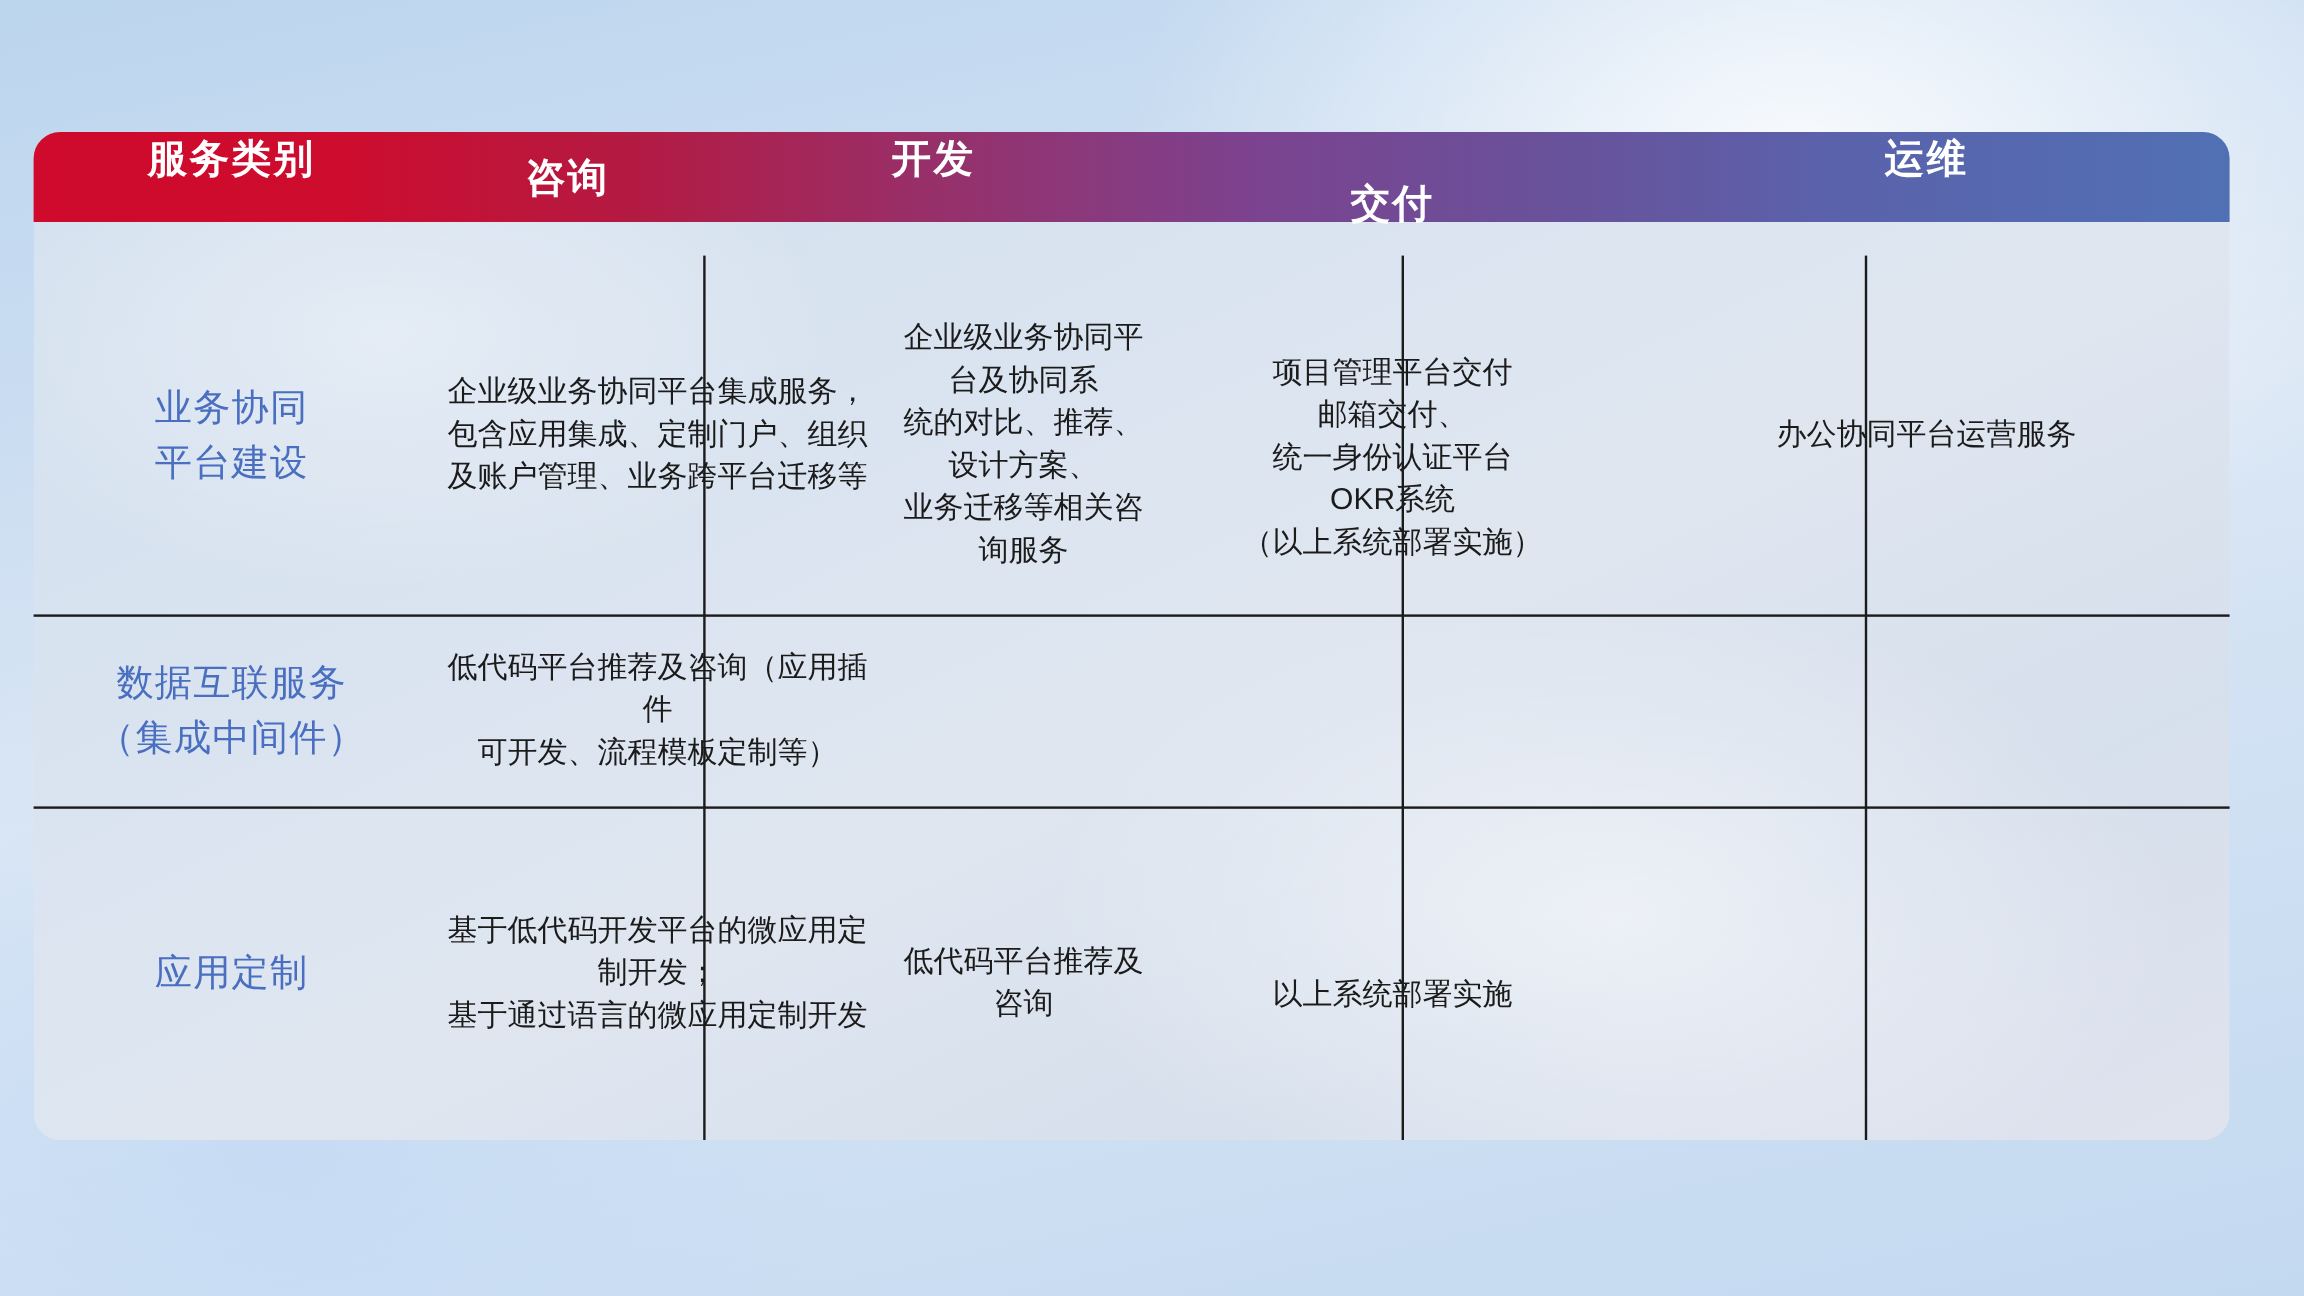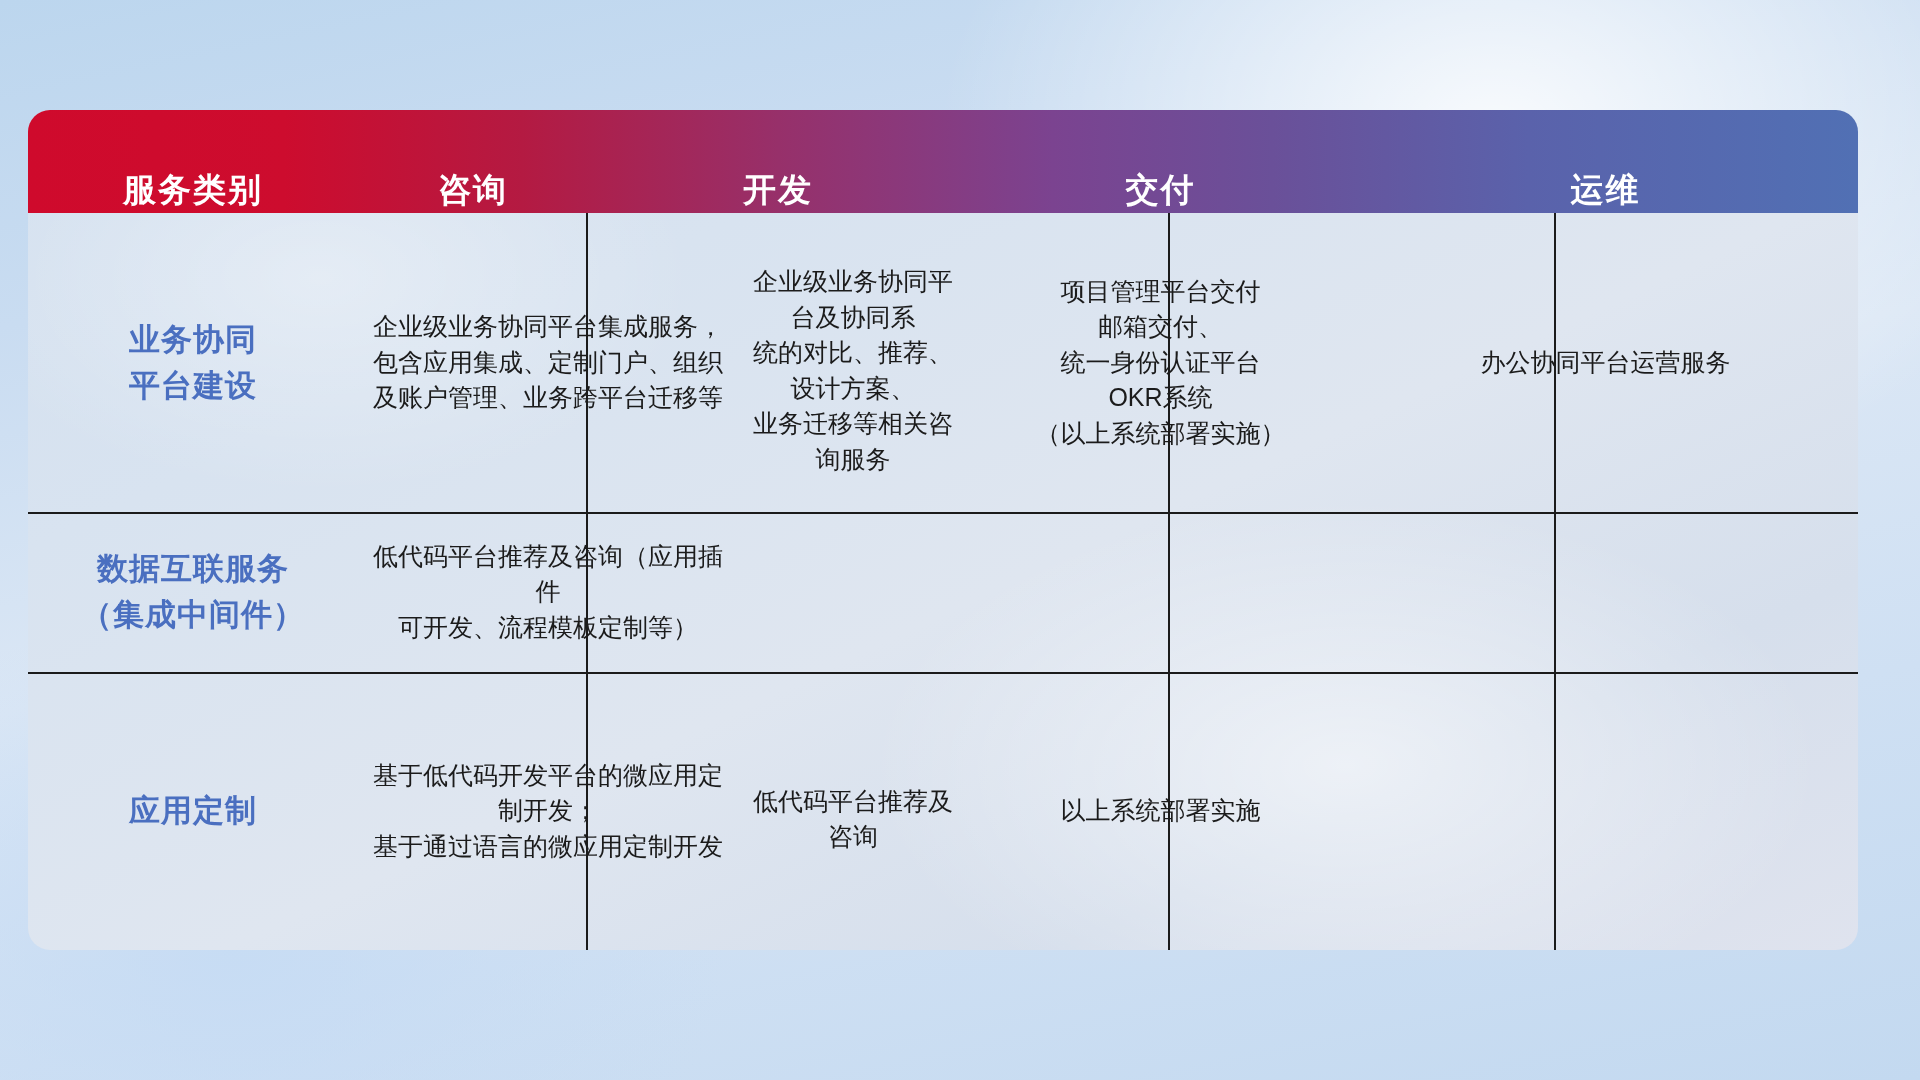--- a/index.html
+++ b/index.html
@@ -46,49 +46,49 @@
       linear-gradient(155deg, #d3e0ef 0%, #d8e3f0 26%, #dfe6f0 55%, #d6dfec 78%, #dfe3ee 100%);
     overflow: hidden;
   }
 
   
   .thead {
     position: absolute;
     left: 28px;
     top: 110px;
     width: 1830px;
-    height: 103px;
+    height: 75px;
     border-radius: 22px 22px 0 0;
     background: linear-gradient(90deg,
         #cf0a2c 0%,
         #cd0c2e 14%,
         #b41a42 27%,
         #97306a 41%,
         #7b4390 56%,
         #6a5099 68%,
         #5a62ab 82%,
         #5170b4 100%);
     display: flex;
-    align-items: flex-end;
+    align-items: flex-start;
     z-index: 4;
   }
   .th {
     color: #ffffff;
     font-size: 33px;
     font-weight: bold;
     text-align: center;
     letter-spacing: 2px;
     white-space: nowrap;
   }
 
   
   .c0 { width: 330px; }
   .c1 { width: 230px; margin-top: 16px; }
   .c2 { width: 380px; }
-  .c3 { width: 385px; }
+  .c3 { width: 385px; margin-top: 38px; }
   .c4 { width: 505px; }
 
   
   .rows {
     position: absolute;
     left: 28px;
     top: 213px;
     width: 1830px;
     height: 737px;
     z-index: 3;
@@ -120,21 +120,21 @@
     box-sizing: border-box;
     padding: 4px 14px;
     text-align: center;
     color: #1b1b1b;
     font-size: 25px;
     line-height: 1.42;
     white-space: pre-line;
   }
   .cell-label {
     color: #4a6fc0;
-    font-weight: bold;
+    font-weight: normal;
     font-size: 31px;
     line-height: 1.48;
     letter-spacing: 1px;
   }
 
   
   .vline {
     position: absolute;
     top: 213px;
     width: 0;

